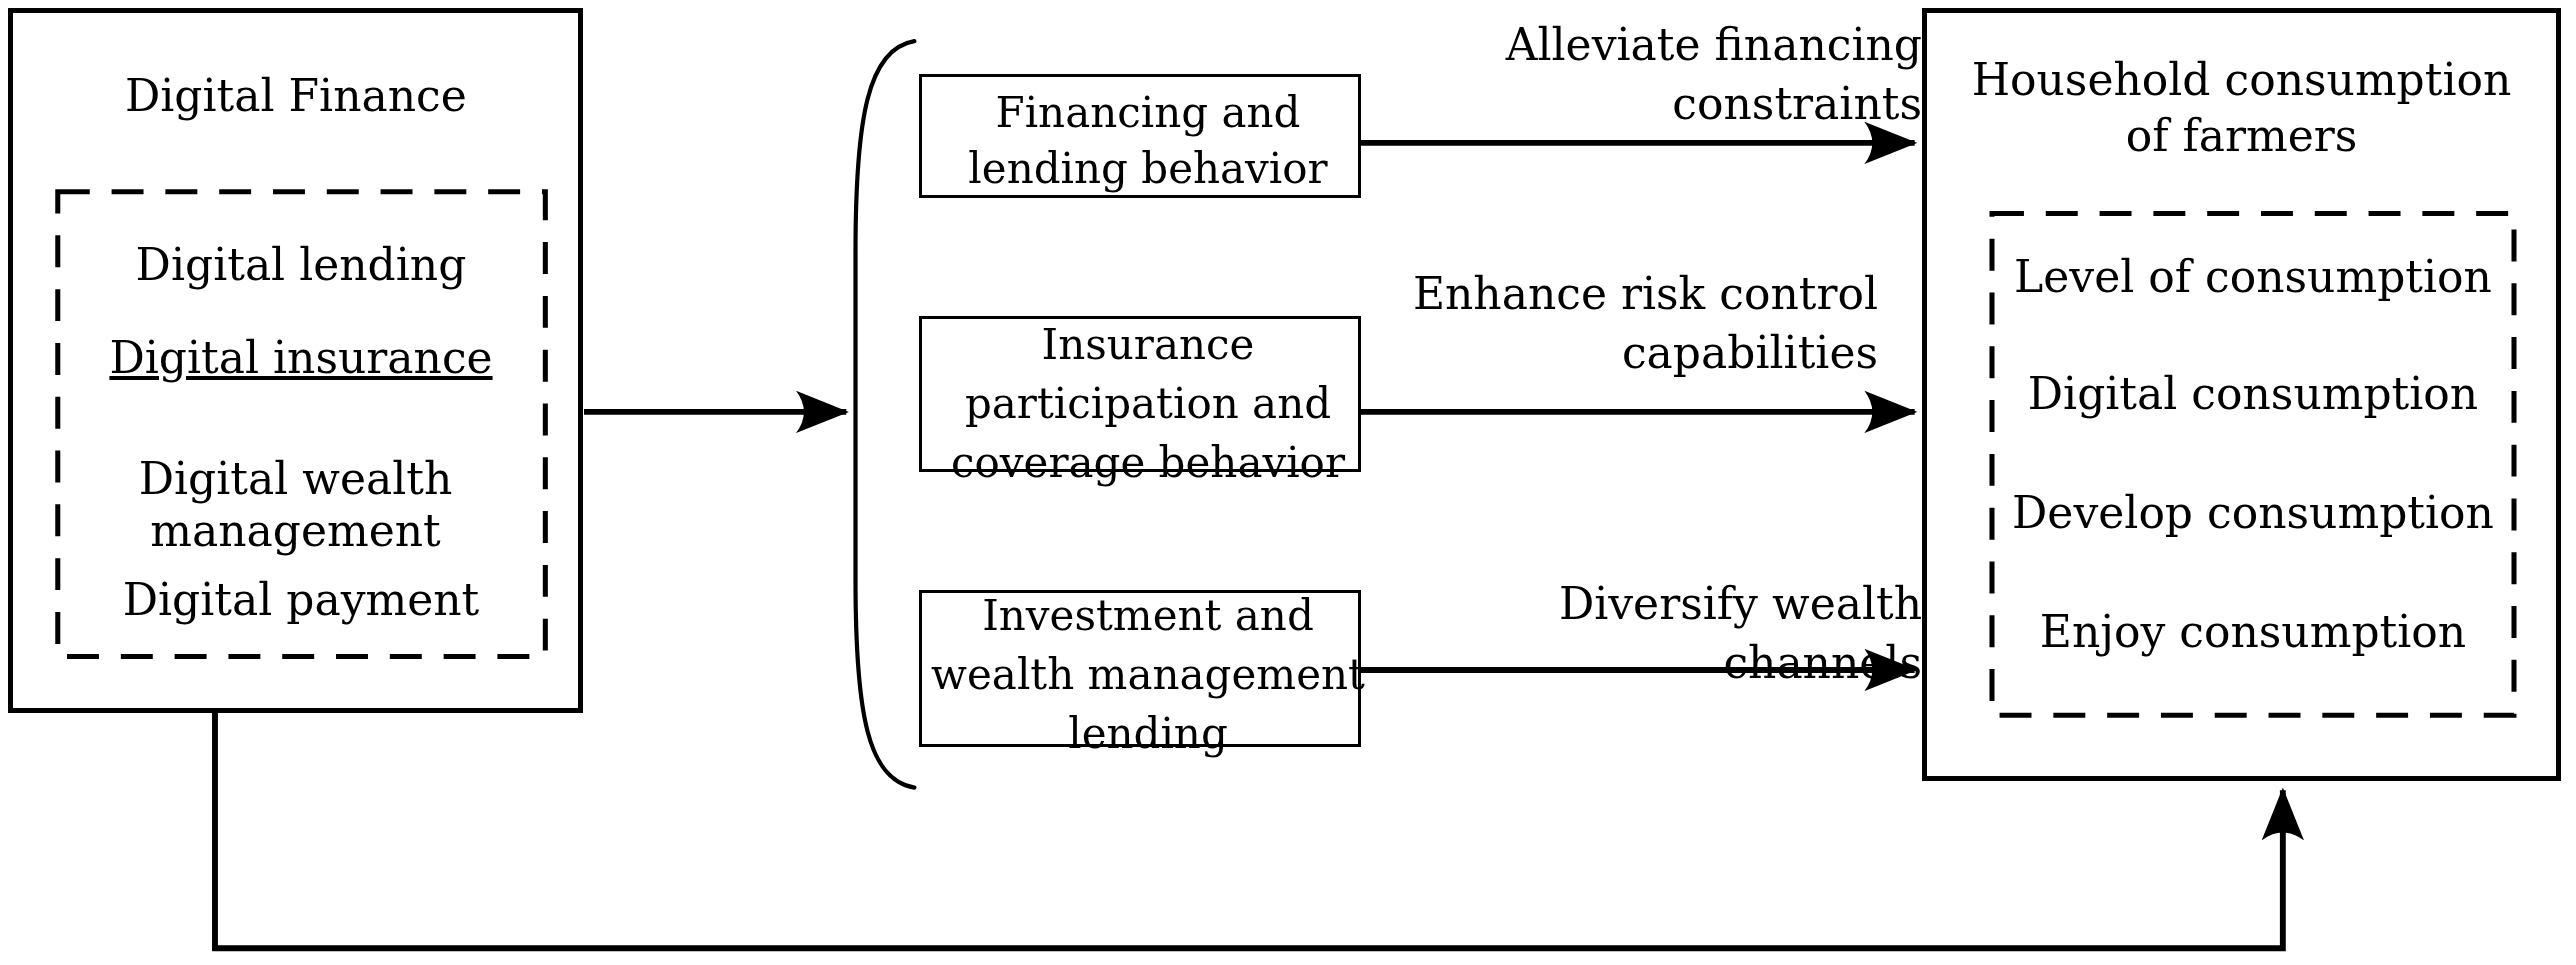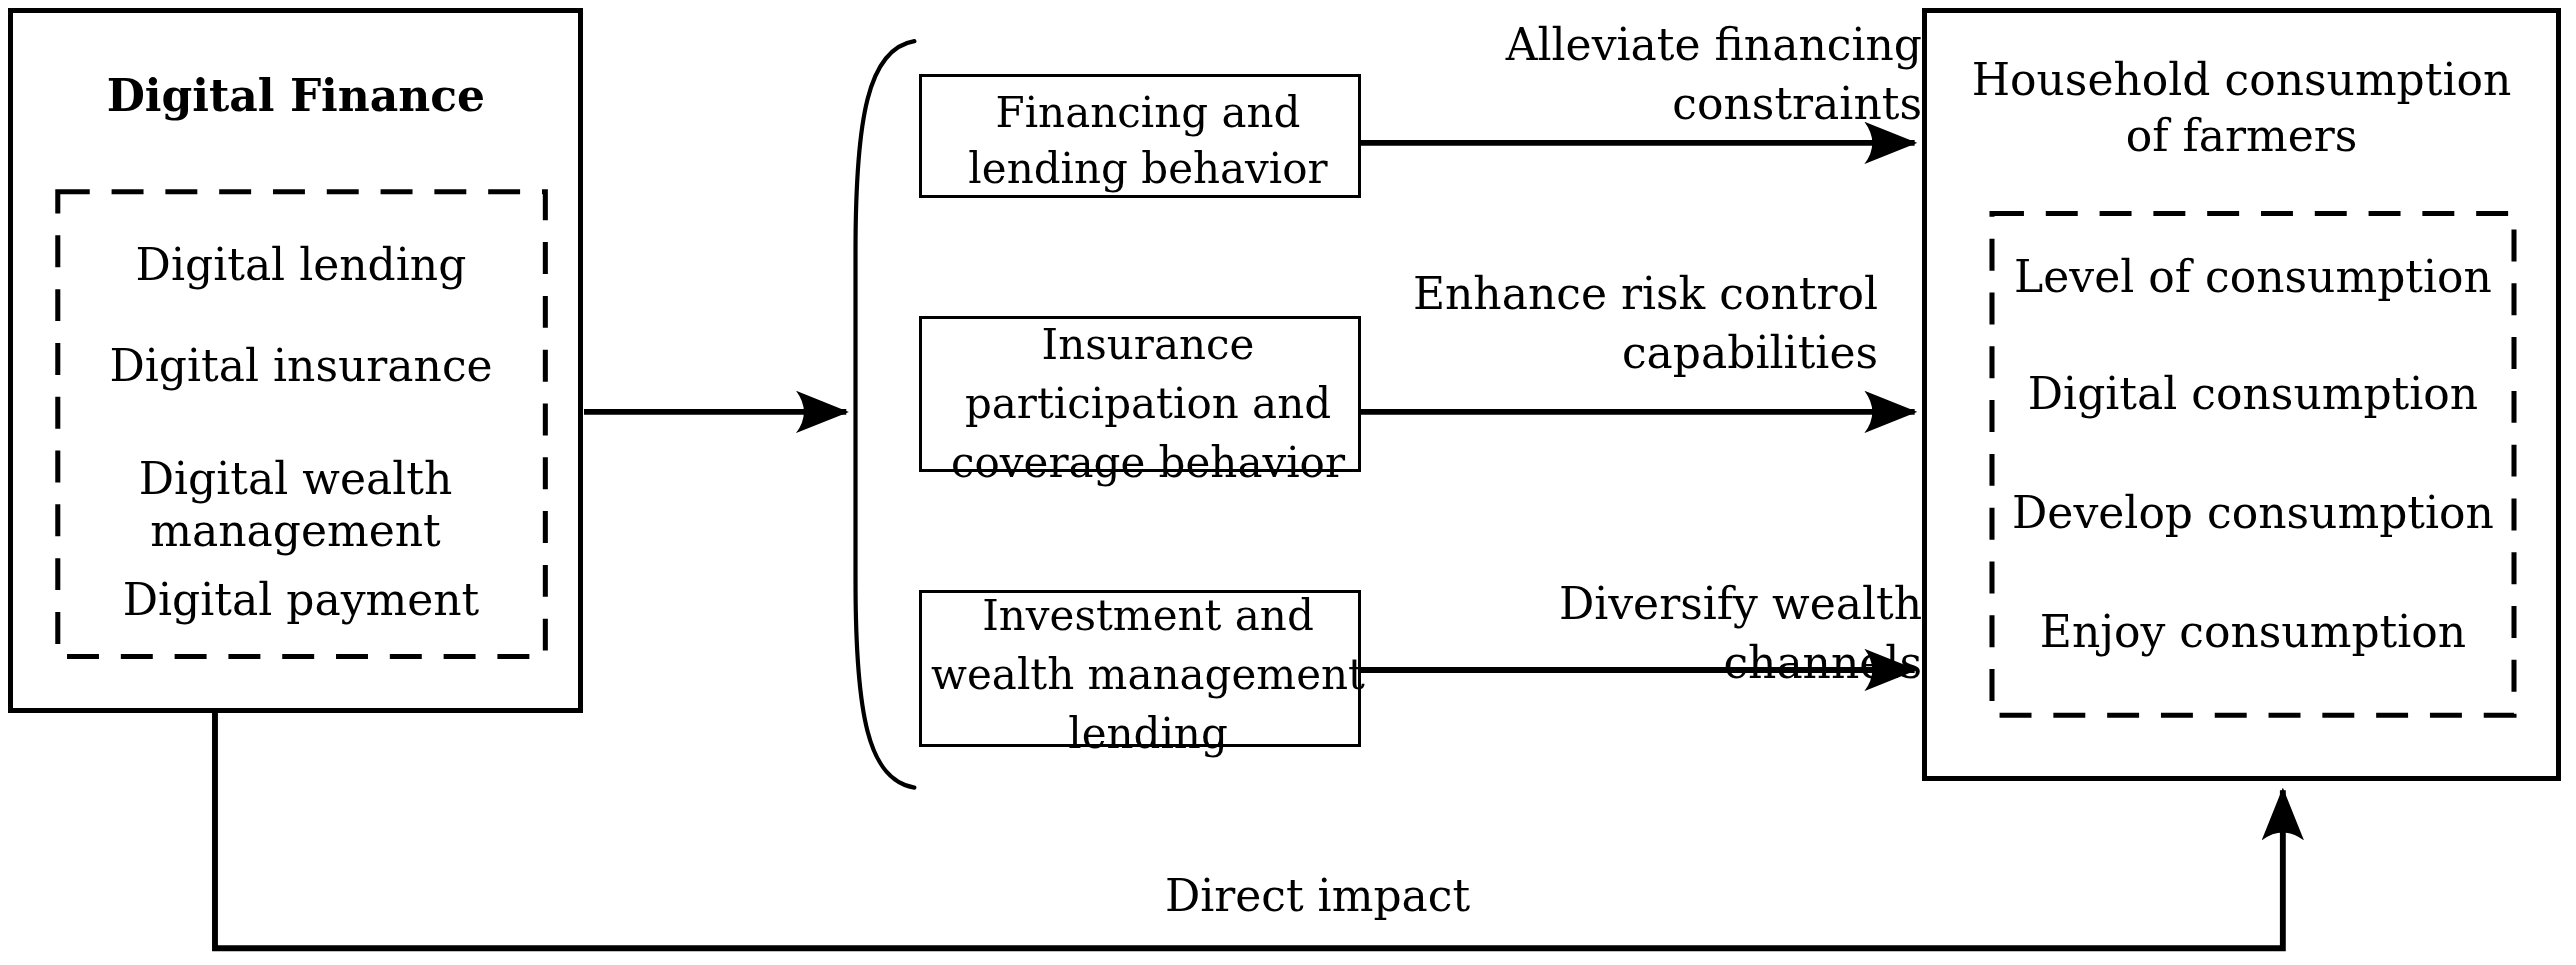--- a/index.html
+++ b/index.html
@@ -42,24 +42,24 @@
 
     <path d="M1618,170 L2277,170" fill="none" stroke="#000" stroke-width="7" marker-end="url(#arr)"></path>
     <path d="M1618,490 L2277,490" fill="none" stroke="#000" stroke-width="7" marker-end="url(#arr)"></path>
     <path d="M1618,797 L2277,797" fill="none" stroke="#000" stroke-width="7" marker-end="url(#arr)"></path>
 
     <path d="M255,845 L255,1128 L2715,1128 L2715,940" fill="none" stroke="#000" stroke-width="7" marker-end="url(#arr)"></path>
   </svg>
 
   <div class="box" style="left:8.4px;top:8.4px;width:575px;height:705px;"></div>
 
-  <div class="txt" style="left:8.4px;top:70px;width:575px;font-weight:bold;">Digital Finance</div>
+  <div class="txt" style="left:8.4px;top:70px;width:575px;">Digital Finance</div>
 
   <div class="txt" style="left:57px;top:239px;width:488px;">Digital lending</div>
-  <div class="txt" style="left:57px;top:340px;width:488px;">Digital insurance</div>
+  <div class="txt" style="left:57px;top:332px;width:488px;text-decoration:underline;">Digital insurance</div>
   <div class="txt wrap" style="left:77px;top:453px;width:437px;">Digital wealth management</div>
   <div class="txt" style="left:57px;top:574px;width:488px;">Digital payment</div>
 
   <div class="midbox" style="left:919px;top:74px;width:442px;height:124px;"></div>
   <div class="mid-txt" style="left:919px;top:85px;width:442px;line-height:56px;">
     <span class="line">Financing and</span>
     <span class="line">lending behavior</span>
   </div>
 
   <div class="midbox" style="left:919px;top:316px;width:442px;height:156px;"></div>
@@ -94,16 +94,15 @@
   <div class="txt" style="left:1922px;top:52px;width:639px;line-height:56px;">
     <span class="line">Household consumption</span>
     <span class="line">of farmers</span>
   </div>
 
   <div class="txt" style="left:1992px;top:251px;width:522px;">Level of consumption</div>
   <div class="txt" style="left:1992px;top:368px;width:522px;">Digital consumption</div>
   <div class="txt" style="left:1992px;top:487px;width:522px;">Develop consumption</div>
   <div class="txt" style="left:1992px;top:606px;width:522px;">Enjoy consumption</div>
 
-  <div class="txt" style="left:1107px;top:870px;width:421px;">Direct impact</div>
 
 </div>
 
 
 </body></html>

